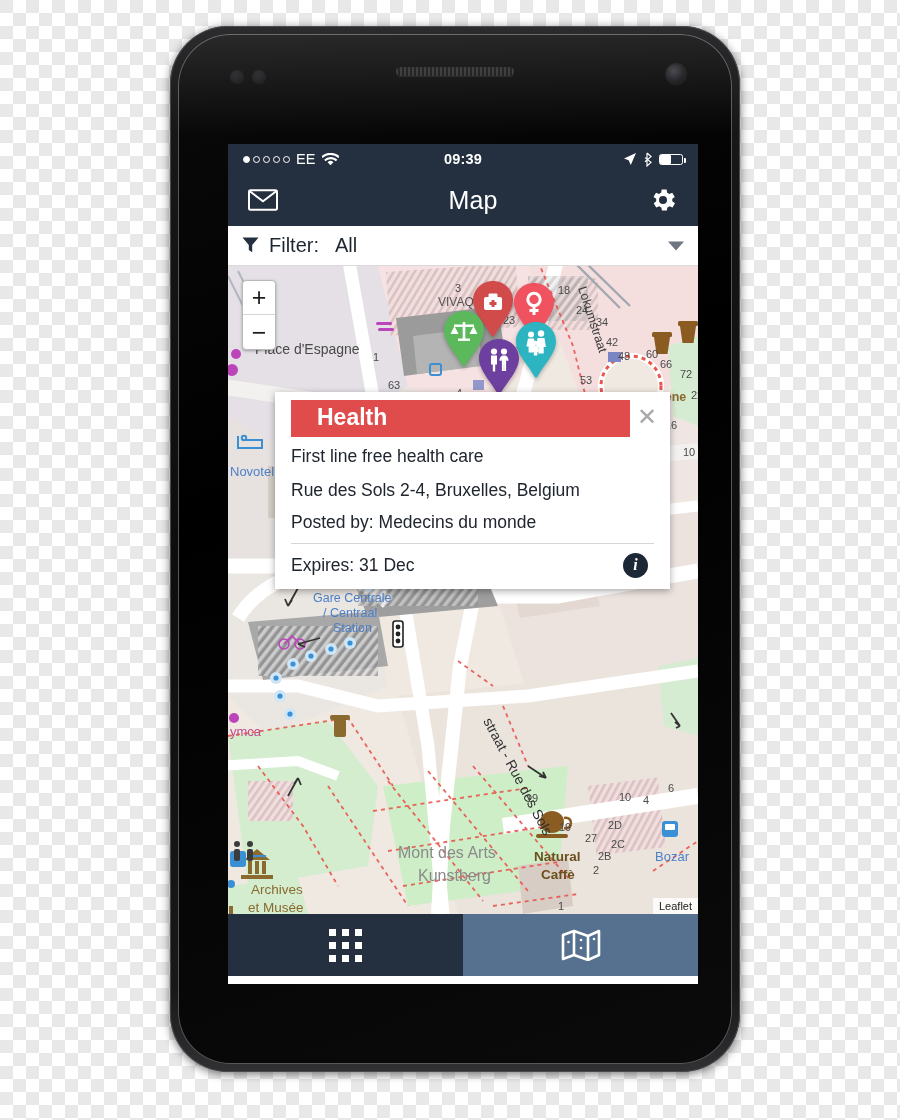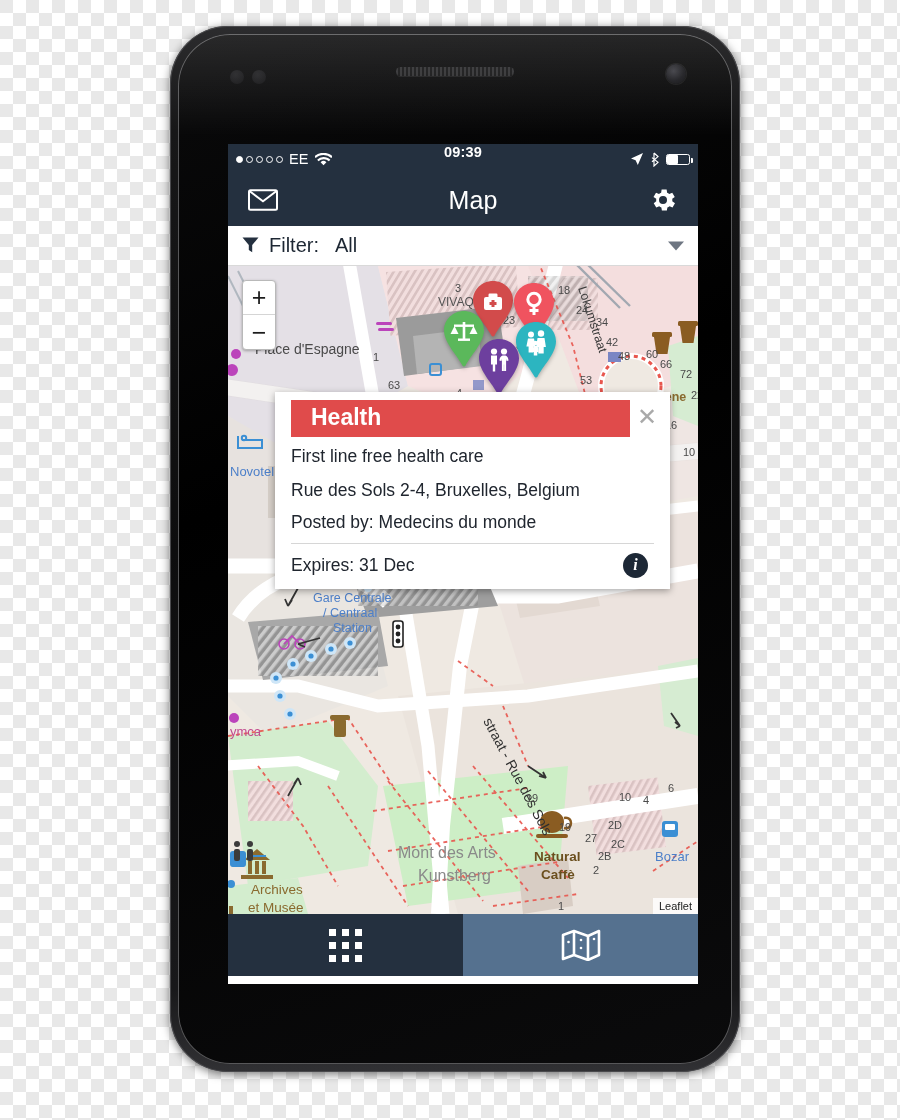--- a/index.html
+++ b/index.html
@@ -47,21 +47,21 @@
 
   
   #screen {
     position:absolute; left:50px; top:110px; width:470px; height:840px;
     background:#fff; overflow:hidden;
   }
 
   
   #statusbar{
     height:30px; background:#24303f; color:#fff;
-    display:flex; padding:0 8px;
+    display:flex; align-items:center; padding:0 15px;
     font-size:14px; letter-spacing:.2px;
   }
   .sb-left{ display:flex; align-items:center; gap:6px; flex:1; }
   .dots{ display:flex; gap:3px; align-items:center; }
   .dot{ width:7px; height:7px; border-radius:50%; border:1.2px solid #fff; }
   .dot.on{ background:#fff; }
   .sb-carrier{ font-size:14.5px; font-weight:400; }
   .sb-center{ font-size:14.5px; font-weight:700; }
   .sb-right{ flex:1; display:flex; align-items:center; justify-content:flex-end; gap:6px; }
   .batt{ width:24px; height:11px; border:1.3px solid #fff; border-radius:2.5px; position:relative; }
@@ -123,21 +123,21 @@
   
   #popup{
     position:absolute; left:47px; top:126px; width:395px;
     background:#fff; z-index:60;
     box-shadow:0 2px 7px rgba(0,0,0,.35);
     padding:8px 0 0 0;
   }
   #popup-headrow{ display:flex; align-items:flex-start; padding:0 6px 0 16px; }
   #popup-title{
     flex:1; background:#e04b4b; color:#fff; font-size:23px; font-weight:700;
-    padding:5px 20px 6px; line-height:1.12;
+    padding:5px 26px 6px; line-height:1.12;
   }
   #popup-close{
     width:34px; height:34px; display:flex; align-items:center; justify-content:center;
     color:#a9a9a9; font-size:24px; line-height:1; cursor:pointer; font-weight:300;
   }
   #popup-body{ padding:8px 22px 0 16px; color:#20262f; }
   #popup-sub{ font-size:17.5px; font-weight:400; line-height:1.3; }
   #popup-desc{ font-size:17.5px; line-height:1.33; margin-top:1px; }
   #popup-address{ font-size:17.5px; margin-top:12px; }
   #popup-poster{ font-size:17.5px; margin-top:11px; }

